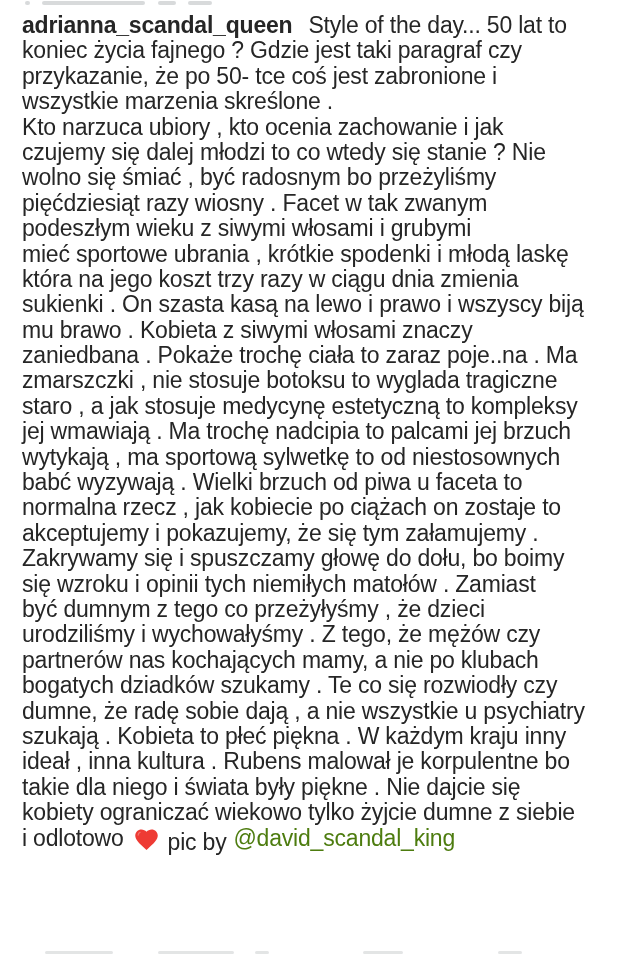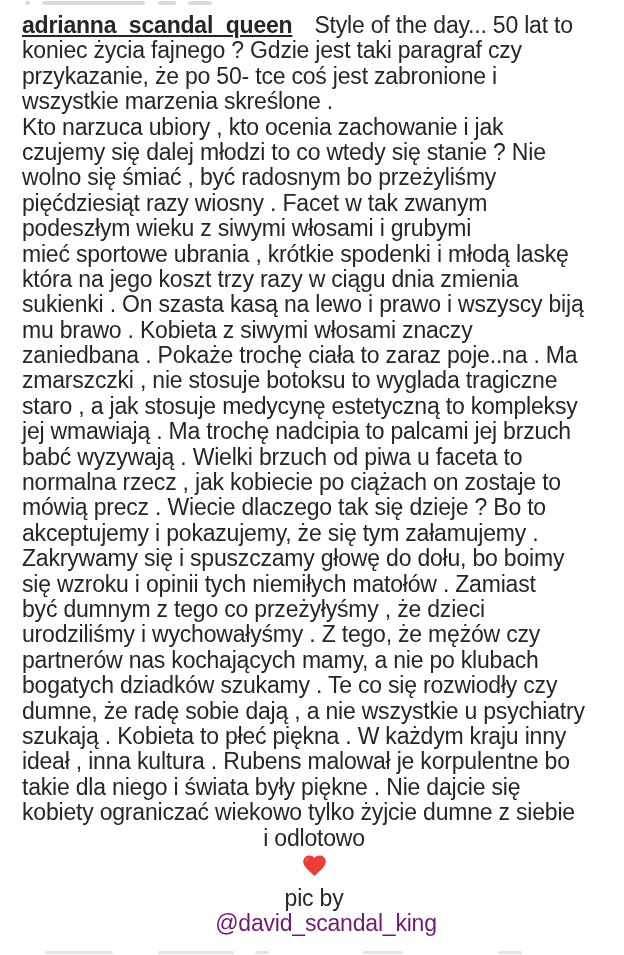--- a/index.html
+++ b/index.html
@@ -49,42 +49,40 @@
     line-height: 25.4px;
     letter-spacing: -0.2px;
     font-weight: 400;
   }
   .cap-line {
     white-space: pre;
     height: 25.4px;
   }
   .username {
     font-weight: 700;
-    margin-right: 22px;
+    margin-right: 16px;
     cursor: pointer;
-    text-decoration: underline;
   }
   .last-line {
     display: flex;
     align-items: center;
     height: 25.4px;
     white-space: pre;
-    flex-direction: column;
   }
   .heart {
     width: 27px;
     height: 27px;
     margin: 0 8px 0 9px;
     flex: 0 0 auto;
     position: relative;
     top: 1px;
   }
   .mention {
-    color: #701a75;
-    margin-left: 24px;
+    color: #4d7c0f;
+    margin-left: 7px;
     cursor: pointer;
   }
   .after-emoji { margin-right: 0; margin-top: 8px; }
 </style>
 </head>
 <body>
 
 <div class="frame">
 
   <div class="crop-strip top">
@@ -108,23 +106,23 @@
         <div class="cap-line">pięćdziesiąt razy wiosny . Facet w tak zwanym</div>
         <div class="cap-line">podeszłym wieku z siwymi włosami i grubymi</div>
         <div class="cap-line">mieć sportowe ubrania , krótkie spodenki i młodą laskę</div>
         <div class="cap-line">która na jego koszt trzy razy w ciągu dnia zmienia</div>
         <div class="cap-line">sukienki . On szasta kasą na lewo i prawo i wszyscy biją</div>
         <div class="cap-line">mu brawo . Kobieta z siwymi włosami znaczy</div>
         <div class="cap-line">zaniedbana . Pokaże trochę ciała to zaraz poje..na . Ma</div>
         <div class="cap-line">zmarszczki , nie stosuje botoksu to wyglada tragiczne</div>
         <div class="cap-line">staro , a jak stosuje medycynę estetyczną to kompleksy</div>
         <div class="cap-line">jej wmawiają . Ma trochę nadcipia to palcami jej brzuch</div>
+        <div class="cap-line">wytykają , ma sportową sylwetkę to od niestosownych</div>
         <div class="cap-line">babć wyzywają . Wielki brzuch od piwa u faceta to</div>
         <div class="cap-line">normalna rzecz , jak kobiecie po ciążach on zostaje to</div>
-        <div class="cap-line">mówią precz . Wiecie dlaczego tak się dzieje ? Bo to</div>
         <div class="cap-line">akceptujemy i pokazujemy, że się tym załamujemy .</div>
         <div class="cap-line">Zakrywamy się i spuszczamy głowę do dołu, bo boimy</div>
         <div class="cap-line">się wzroku i opinii tych niemiłych matołów . Zamiast</div>
         <div class="cap-line">być dumnym z tego co przeżyłyśmy , że dzieci</div>
         <div class="cap-line">urodziliśmy i wychowałyśmy . Z tego, że mężów czy</div>
         <div class="cap-line">partnerów nas kochających mamy, a nie po klubach</div>
         <div class="cap-line">bogatych dziadków szukamy . Te co się rozwiodły czy</div>
         <div class="cap-line">dumne, że radę sobie dają , a nie wszystkie u psychiatry</div>
         <div class="cap-line">szukają . Kobieta to płeć piękna . W każdym kraju inny</div>
         <div class="cap-line">ideał , inna kultura . Rubens malował je korpulentne bo</div>

